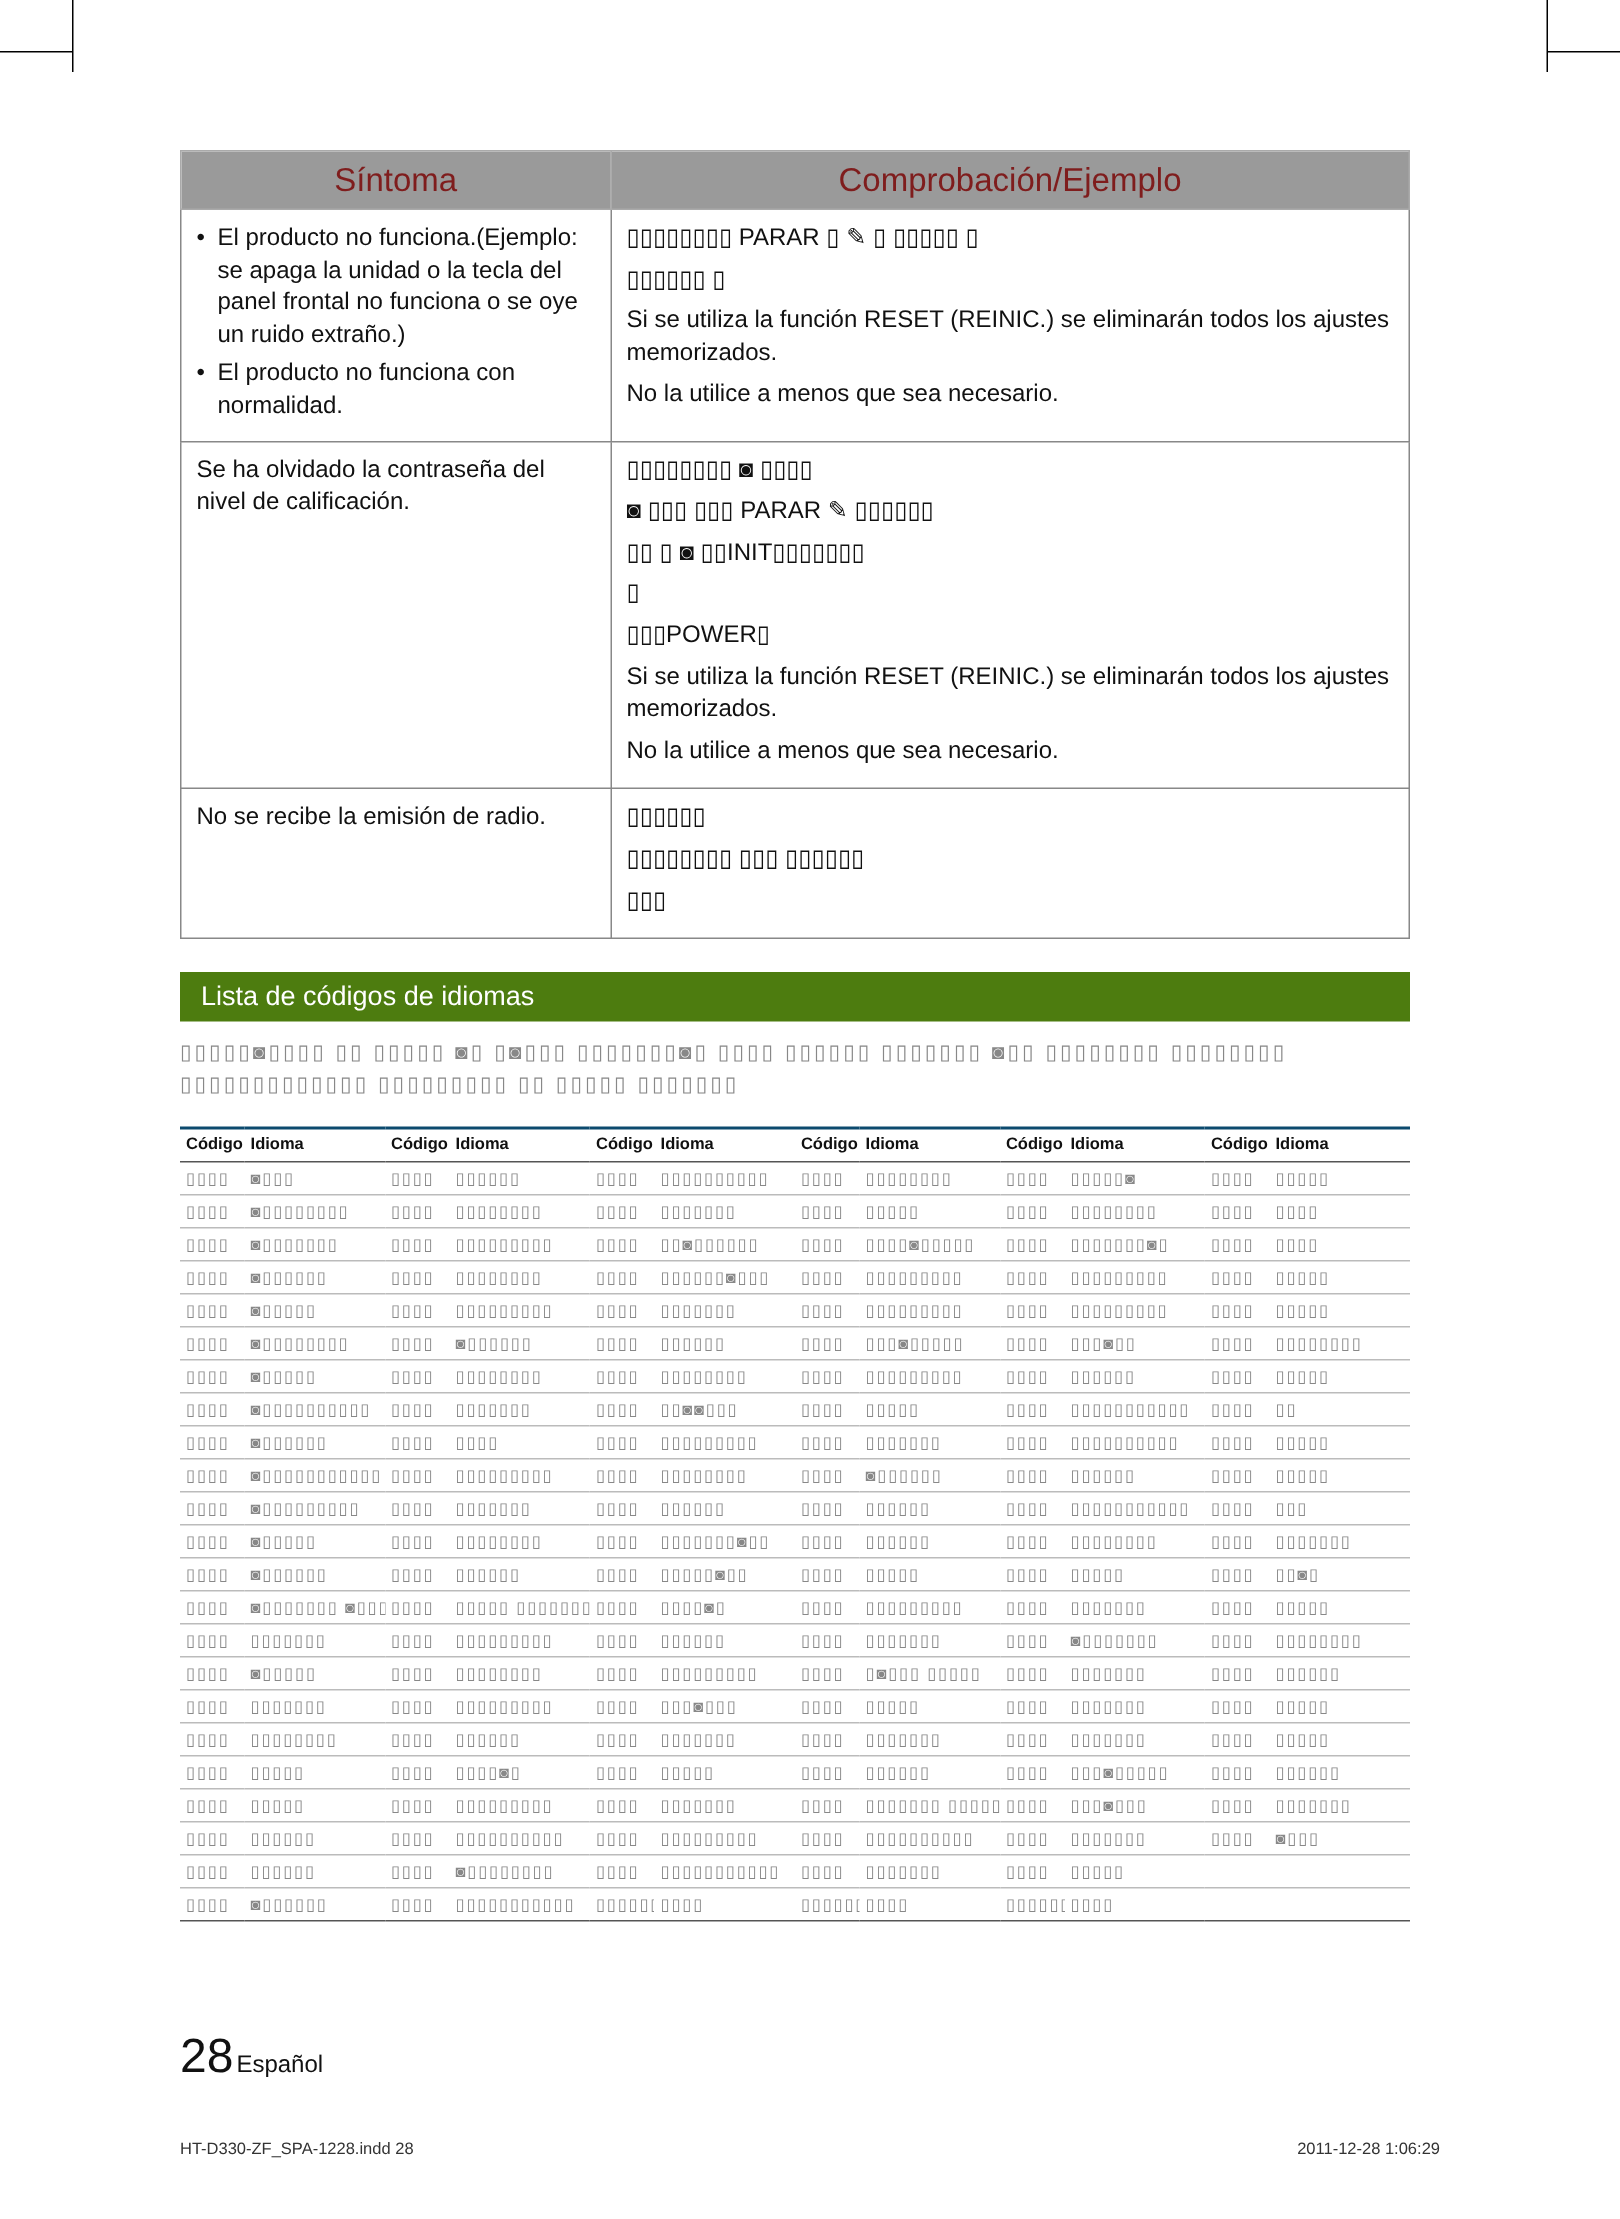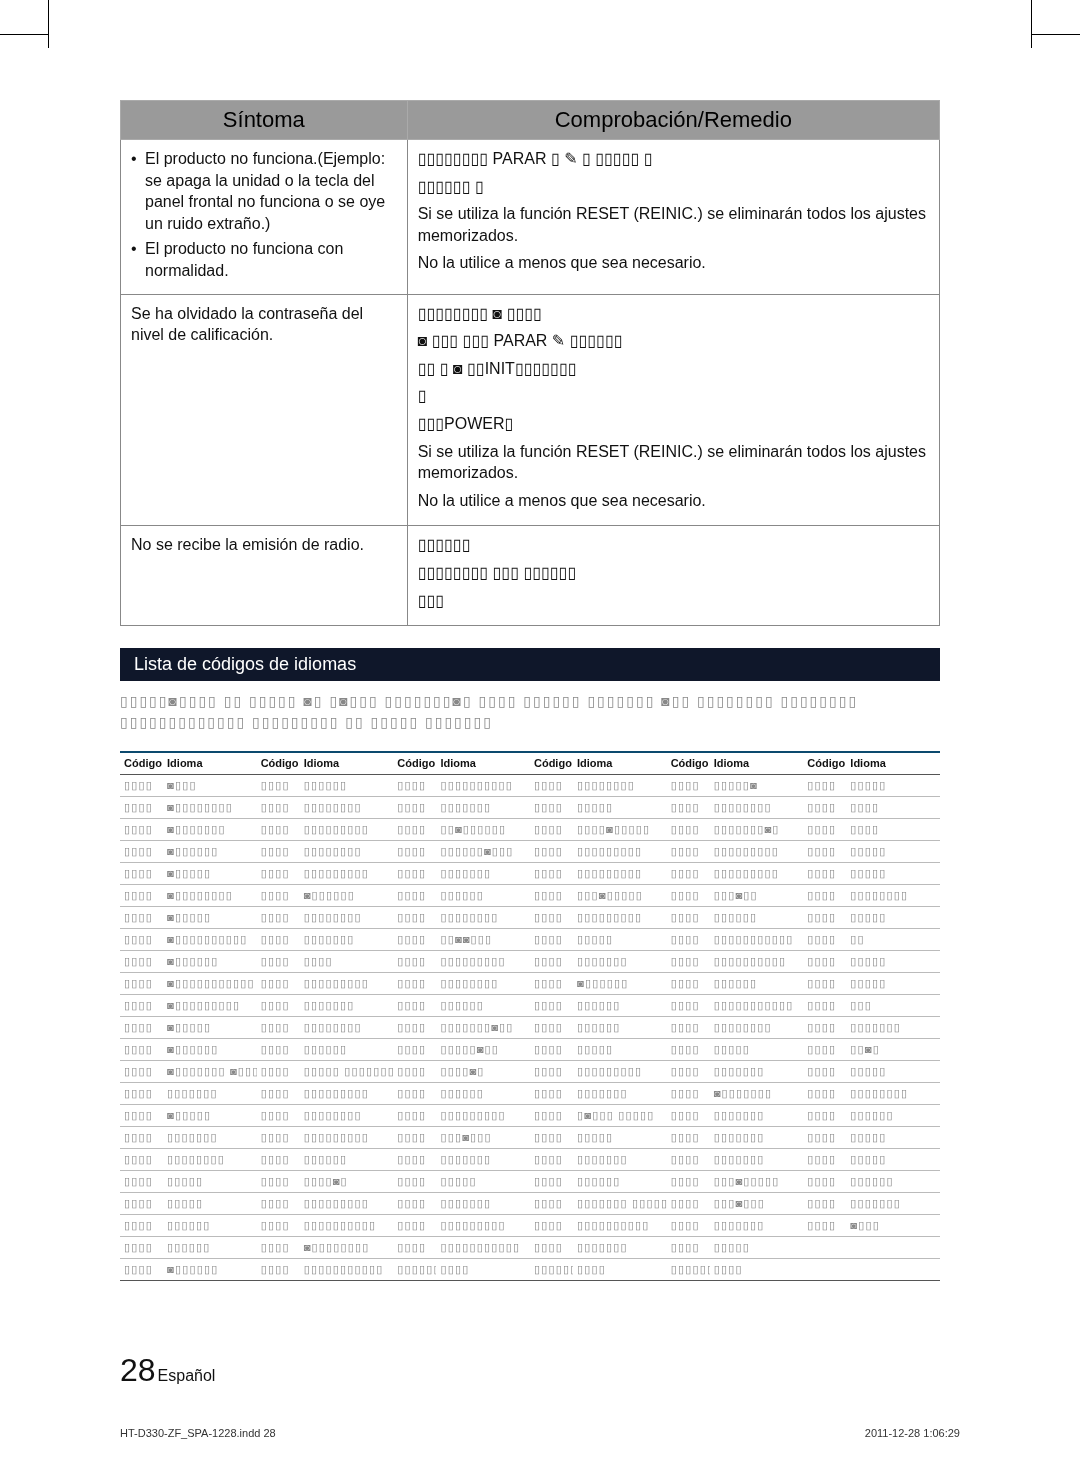--- a/index.html
+++ b/index.html
@@ -37,41 +37,41 @@
     
     table.tbl {
       width: 100%;
       border-collapse: collapse;
       table-layout: fixed;
     }
     table.tbl col.c1 { width: 35%; }
     table.tbl col.c2 { width: 65%; }
     table.tbl th {
       background: #9a9a9a;
-      color: #000000;
+      color: #7f1d1d;
       font-size: 22px;
       font-weight: 400;
       padding: 6px 8px;
       border: 1px solid #aaa;
     }
     table.tbl td {
       border: 1px solid #888;
       vertical-align: top;
       padding: 8px 10px;
       font-size: 16px;
       line-height: 1.35;
     }
     .bullets { list-style: none; padding-left: 0; }
     .bullets li { position: relative; padding-left: 14px; margin-bottom: 4px; }
     .bullets li::before { content: "•"; position: absolute; left: 0; top: 0; }
     .remedy-block { margin-bottom: 6px; }
 
     
     .banner {
-      background: #0f172a;
+      background: #4d7c0f;
       color: #fff;
       font-size: 18px;
       padding: 6px 14px;
       margin-top: 22px;
       margin-bottom: 10px;
     }
 
     
     .lang-wrap {
       font-size: 11px;
@@ -136,21 +136,21 @@
 <div class="page">
 
   <table class="tbl">
     <colgroup>
         <col class="c1">
         <col class="c2">
       </colgroup>
     <thead>
       <tr>
         <th>Síntoma</th>
-        <th>Comprobación/Remedio</th>
+        <th>Comprobación/Ejemplo</th>
       </tr>
     </thead>
     <tbody>
       <tr>
         <td>
           <ul class="bullets">
             <li>El producto no funciona.(Ejemplo: se apaga la unidad o la tecla del panel frontal no funciona o se oye un ruido extraño.)</li>
             <li>El producto no funciona con normalidad.</li>
           </ul>
         </td>

